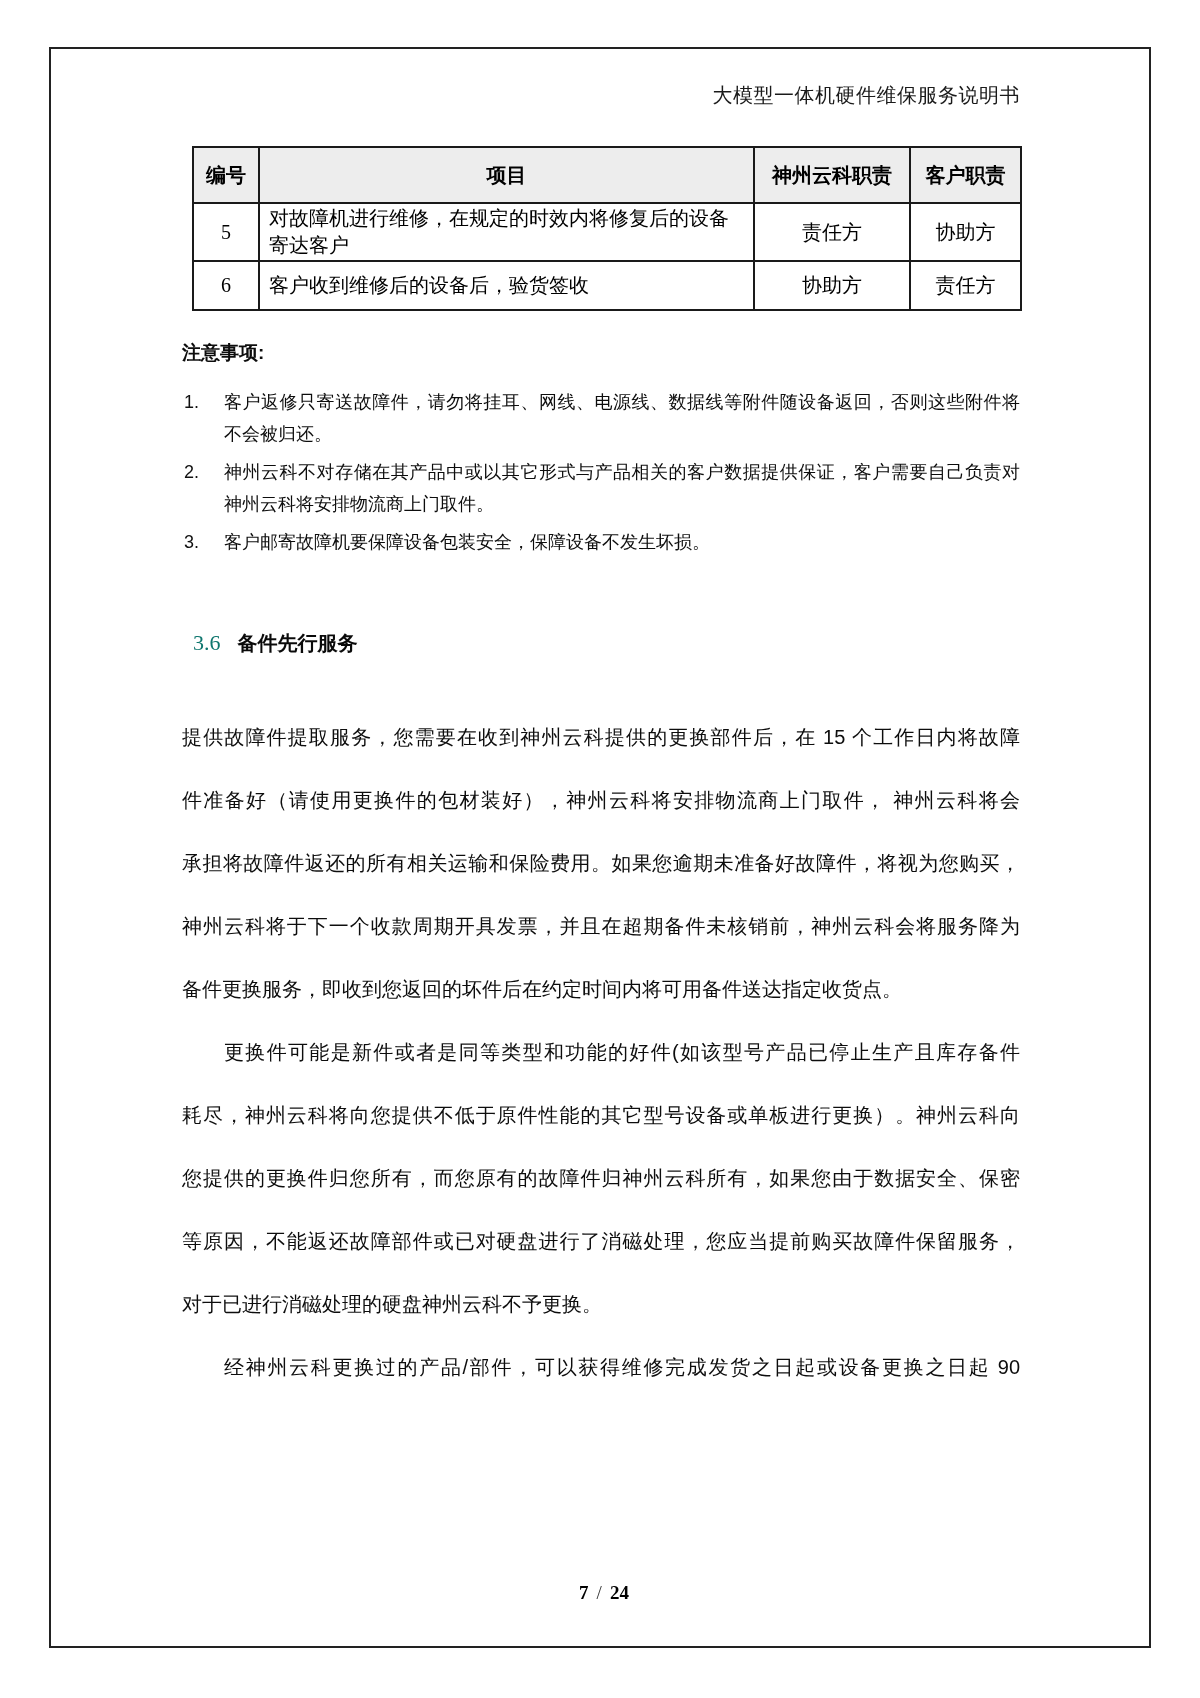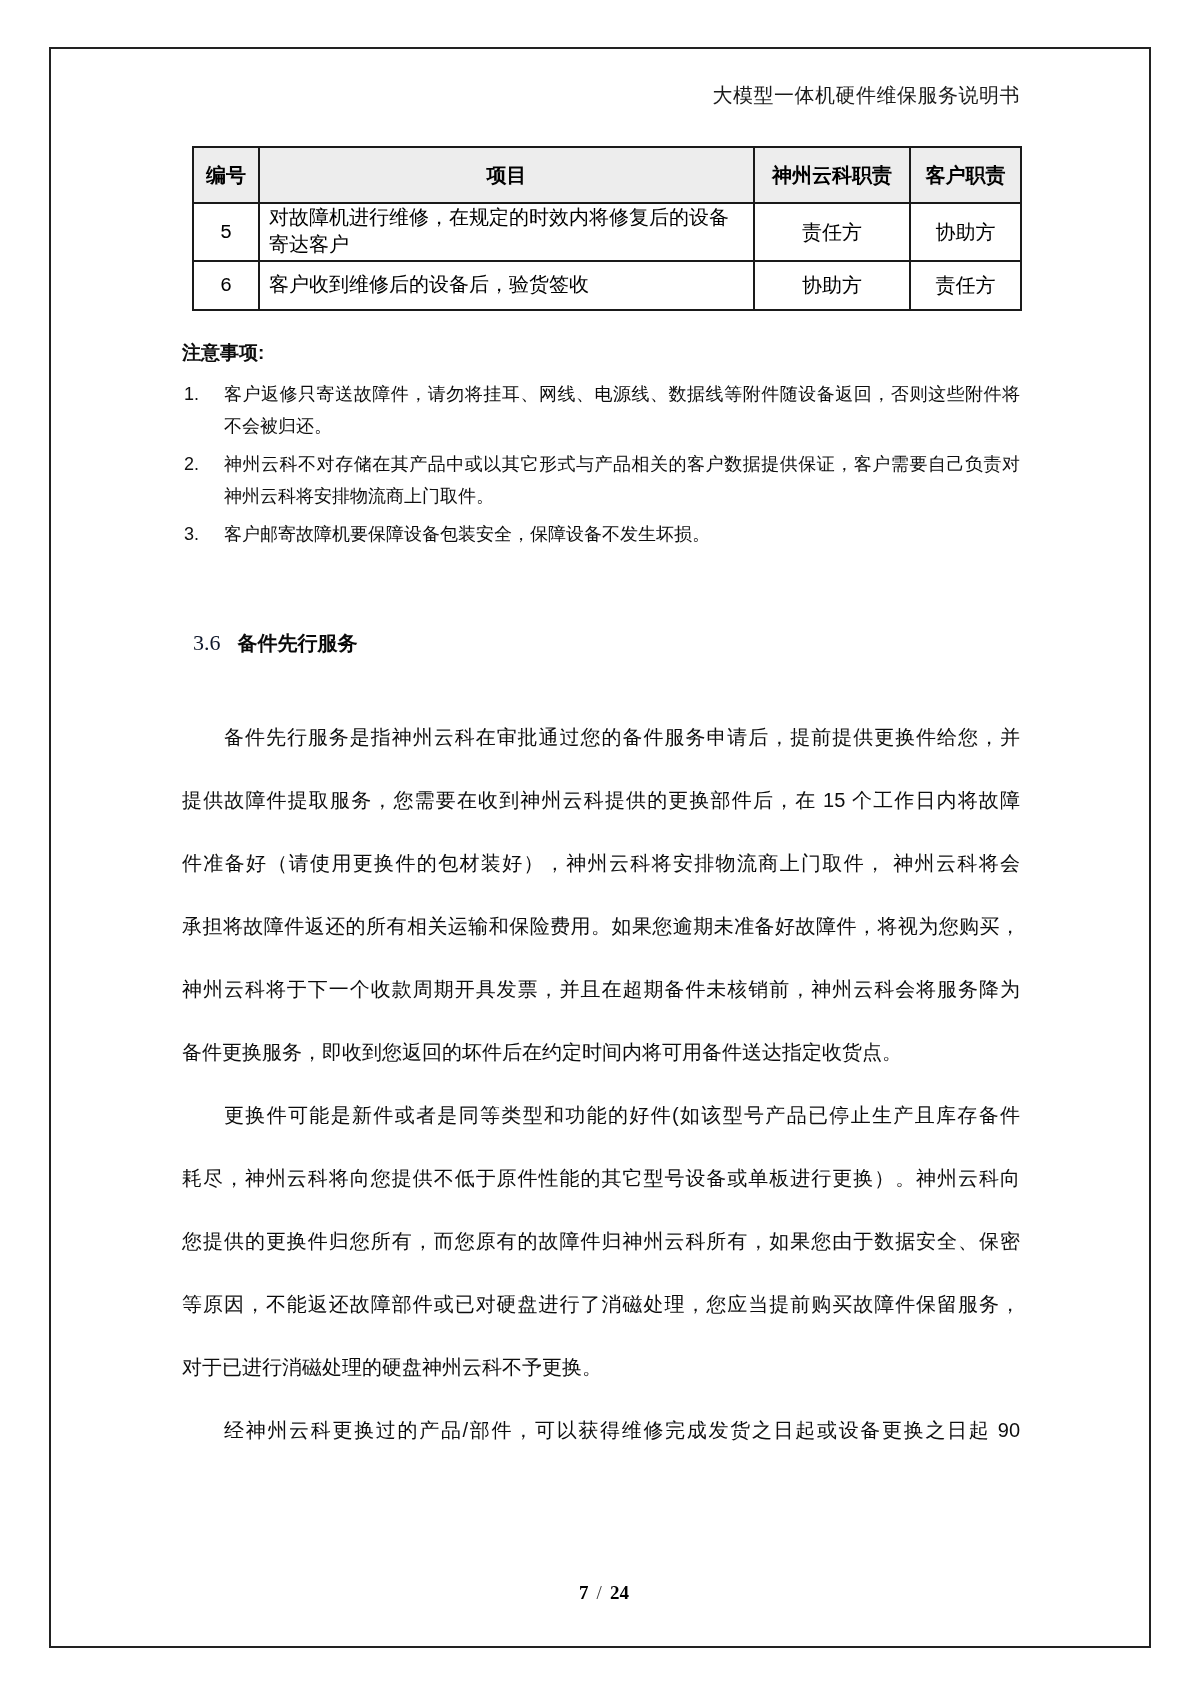--- a/index.html
+++ b/index.html
@@ -25,21 +25,21 @@
     font-family: "Liberation Serif", serif;
     font-size: 20px; color: #1a1a1a;
     letter-spacing: 0.5px;
   }
 
   
   table.resp-table {
     position: absolute; left: 192px; top: 146px;
     width: 828px; table-layout: fixed;
     border-collapse: collapse;
-    font-family: Liberation Mono, monospace;
+    font-family: Liberation Serif, serif;
     color: #000000;
     border-radius: 18px;
   }
   table.resp-table th, table.resp-table td {
     border: 2px solid #1a1a1a;
     vertical-align: middle;
     font-size: 20px;
   }
   table.resp-table th {
     background: #ededed;
@@ -51,31 +51,31 @@
   tr.r5 td { height: 54px; }
   tr.r6 td { height: 45px; }
   td.c-item { text-align: left; padding: 0 10px 0 9px; }
   td.c-item .cl { display: block; line-height: 27px; }
   td.c-resp { text-align: center; }
 
   
   .notes { position: absolute; left: 182px; top: 340px; width: 838px; }
   .notes-heading {
     font-size: 19px; font-weight: bold; line-height: 26px;
-    margin-bottom: 12px; color: #0d0d0d;
+    margin-bottom: 20px; color: #0d0d0d;
   }
   .note-item { position: relative; margin-bottom: 6px; }
   .note-no { position: absolute; left: 2px; top: 0; line-height: 32px; font-size: 18px; }
   .note-body { margin-left: 42px; }
   .note-line { font-size: 18px; line-height: 32px; color: #0d0d0d; }
   .note-line.just { text-align: justify; text-align-last: justify; }
 
   
   .sec-heading { position: absolute; left: 193px; top: 630px; display: flex; align-items: baseline; }
-  .sec-num { font-family: "Liberation Serif", serif; font-size: 22px; color: #0f172a; }
+  .sec-num { font-family: "Liberation Serif", serif; font-size: 22px; color: #0f766e; }
   .sec-title { font-size: 20px; font-weight: bold; margin-left: 17px; color: #0a0a0a; }
 
   
   .body-text { position: absolute; left: 182px; top: 706px; width: 838px; }
   .bline {
     height: 63px; line-height: 63px;
     font-size: 20px; color: #0d0d0d;
     white-space: nowrap;
   }
   .bline.just { white-space: normal; text-align: justify; text-align-last: justify; }
@@ -162,21 +162,20 @@
       </div>
     </div>
   </div>
 
   <div class="sec-heading">
     <span class="sec-num">3.6</span>
     <span class="sec-title">备件先行服务</span>
   </div>
 
   <div class="body-text">
-    <div class="bline indent just">备件先行服务是指神州云科在审批通过您的备件服务申请后，提前提供更换件给您，并</div>
     <div class="bline just">提供故障件提取服务，您需要在收到神州云科提供的更换部件后，在 15 个工作日内将故障</div>
     <div class="bline just">件准备好（请使用更换件的包材装好），神州云科将安排物流商上门取件， 神州云科将会</div>
     <div class="bline just">承担将故障件返还的所有相关运输和保险费用。如果您逾期未准备好故障件，将视为您购买，</div>
     <div class="bline just">神州云科将于下一个收款周期开具发票，并且在超期备件未核销前，神州云科会将服务降为</div>
     <div class="bline">备件更换服务，即收到您返回的坏件后在约定时间内将可用备件送达指定收货点。</div>
     <div class="bline indent just">更换件可能是新件或者是同等类型和功能的好件(如该型号产品已停止生产且库存备件</div>
     <div class="bline just">耗尽，神州云科将向您提供不低于原件性能的其它型号设备或单板进行更换）。神州云科向</div>
     <div class="bline just">您提供的更换件归您所有，而您原有的故障件归神州云科所有，如果您由于数据安全、保密</div>
     <div class="bline just">等原因，不能返还故障部件或已对硬盘进行了消磁处理，您应当提前购买故障件保留服务，</div>
     <div class="bline">对于已进行消磁处理的硬盘神州云科不予更换。</div>

